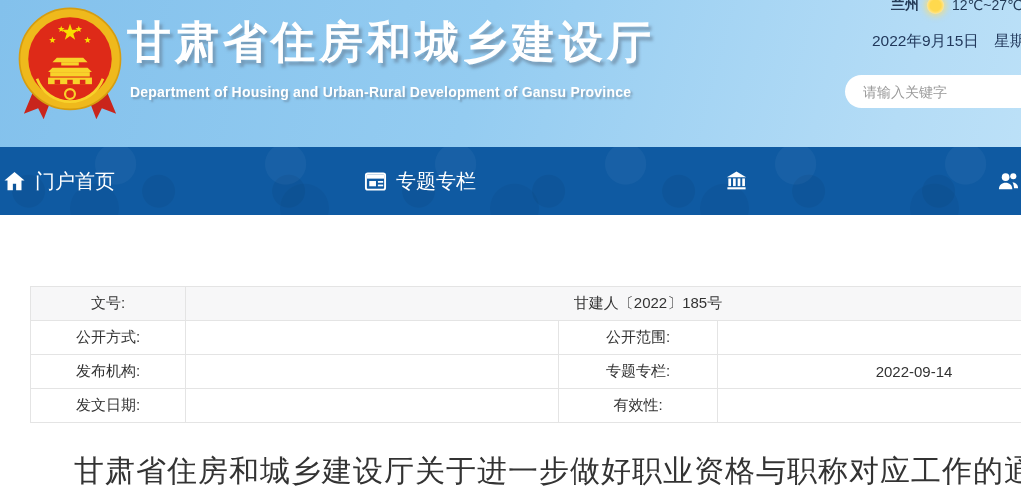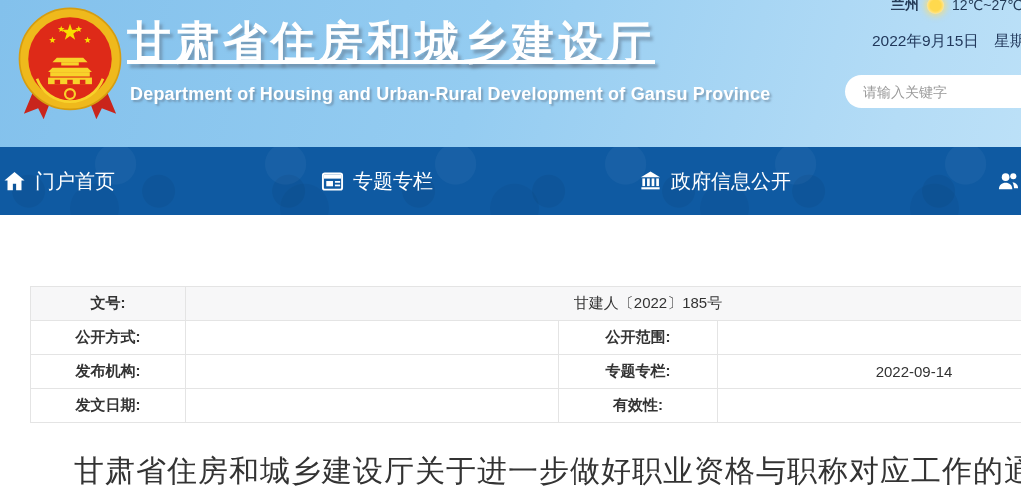--- a/index.html
+++ b/index.html
@@ -14,25 +14,24 @@
   .site-header {
     position: relative; height: 147px;
     background: linear-gradient(105deg, #83c1ec 0%, #94ccf1 40%, #b4dcf6 75%, #c6e6f9 100%);
   }
   .emblem { position: absolute; left: 15px; top: 4px; }
   .site-title {
     position: absolute; left: 127px; top: 13px;
     font-size: 44px; font-weight: bold; color: #ffffff; letter-spacing: 4px;
     text-shadow: 3px 4px 3px rgba(96,118,140,0.55);
     white-space: nowrap;
-    text-decoration: underline;
   }
   .site-subtitle {
     position: absolute; left: 130px; top: 84px;
-    font-size: 18px; font-weight: bold; color: #ffffff; letter-spacing: 0.2px;
+    font-size: 14px; font-weight: bold; color: #ffffff; letter-spacing: 0.2px;
     text-shadow: 2px 2px 2px rgba(96,118,140,0.55);
     white-space: nowrap;
   }
   .weather {
     position: absolute; left: 891px; top: -4px;
     display: flex; align-items: center; gap: 8px;
     font-size: 14px; color: #243b57; white-space: nowrap;
   }
   .weather .city { font-weight: bold; }
   .sun-icon {
@@ -80,21 +79,21 @@
   .content { background: #fff; padding-top: 71px; }
   .doc-table {
     margin-left: 30px; width: 1080px;
     border-collapse: collapse; table-layout: fixed;
   }
   .doc-table td {
     border: 1px solid #e4e4e4; height: 34px;
     font-size: 15px; color: #333; text-align: center;
     overflow: hidden; white-space: nowrap;
   }
-  .doc-table .lbl { font-weight: bold; }
+  .doc-table .lbl { font-weight: normal; }
   .doc-table tr.first td { background: #f7f7f8; }
 
   .article-title {
     margin-top: 28px; width: 1080px; margin-left: 30px;
     text-align: center; font-size: 30px; font-weight: 400;
     color: #333; letter-spacing: 1px; white-space: nowrap;
   }
 </style>
 </head>
 <body>
@@ -167,21 +166,20 @@
 
       <div class="nav-item">
         <svg viewBox="0 0 24 24" fill="#fff">
           <path d="M12 1.5 L22 7.5 H2 Z"></path>
           <rect x="3.5" y="8.8" width="2.8" height="8"></rect>
           <rect x="8.4" y="8.8" width="2.8" height="8"></rect>
           <rect x="13.2" y="8.8" width="2.8" height="8"></rect>
           <rect x="18" y="8.8" width="2.8" height="8"></rect>
           <rect x="2.5" y="18" width="19" height="2.2"></rect>
         </svg>
-        <span>政府信息公开</span>
       </div>
 
 
       <div class="nav-item last">
         <svg viewBox="0 0 24 24" fill="#fff">
           <circle cx="9" cy="7.5" r="4"></circle>
           <path d="M2 20 c0-4.4 3.1-6.8 7-6.8 s7 2.4 7 6.8 Z"></path>
           <circle cx="17" cy="6.5" r="3.2"></circle>
           <path d="M16.2 12.8 c3.4 0.4 5.8 2.6 5.8 6.2 h-4.2 c-0.2-2.6-0.8-4.6-1.6-6.2 Z"></path>
         </svg>

